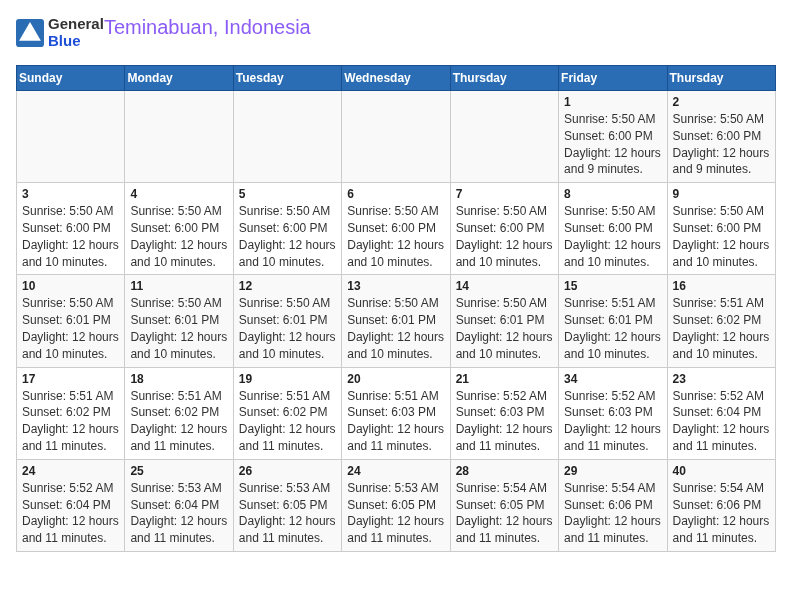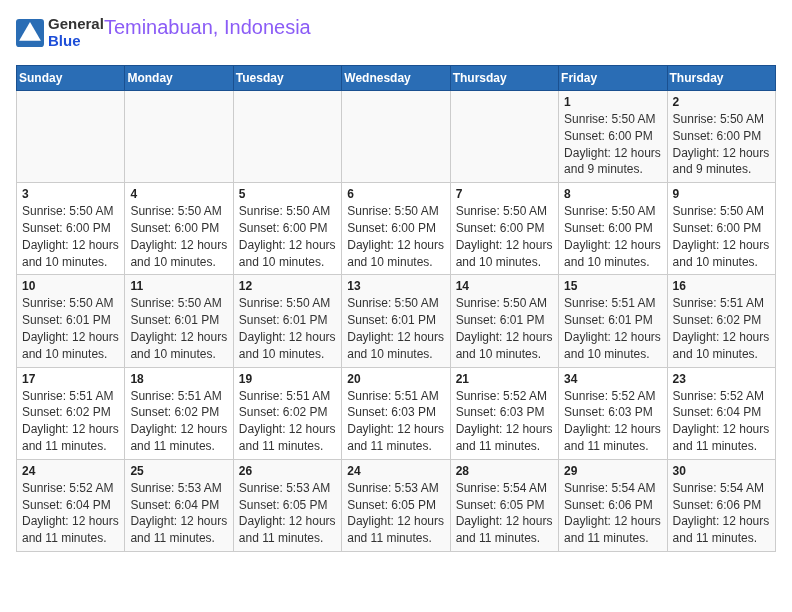--- a/index.html
+++ b/index.html
@@ -329,21 +329,21 @@
 and 11 minutes.</div>
         </td>
         <td>
           <div class="day-number">29</div>
           <div class="day-info" style="white-space: pre-line;">Sunrise: 5:54 AM
 Sunset: 6:06 PM
 Daylight: 12 hours
 and 11 minutes.</div>
         </td>
         <td>
-          <div class="day-number">30</div>
+          <div class="day-number">40</div>
           <div class="day-info" style="white-space: pre-line;">Sunrise: 5:54 AM
 Sunset: 6:06 PM
 Daylight: 12 hours
 and 11 minutes.</div>
         </td>
       </tr>
     </tbody>
 </table>
 
 </body></html>

